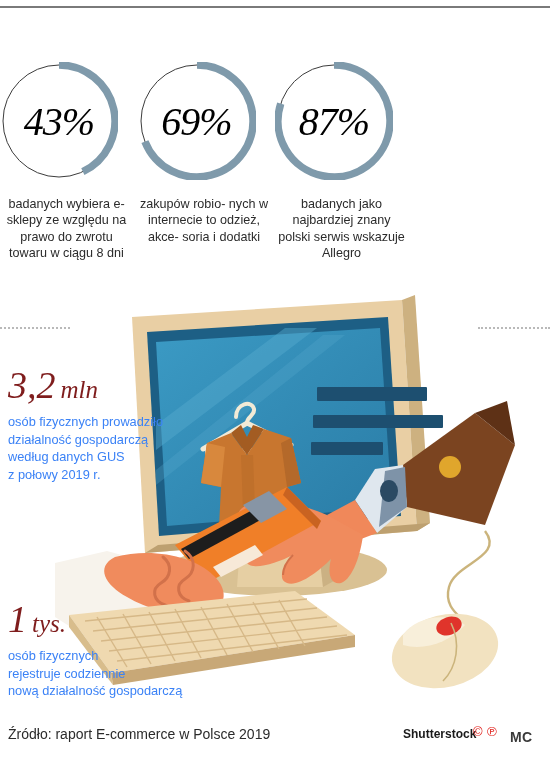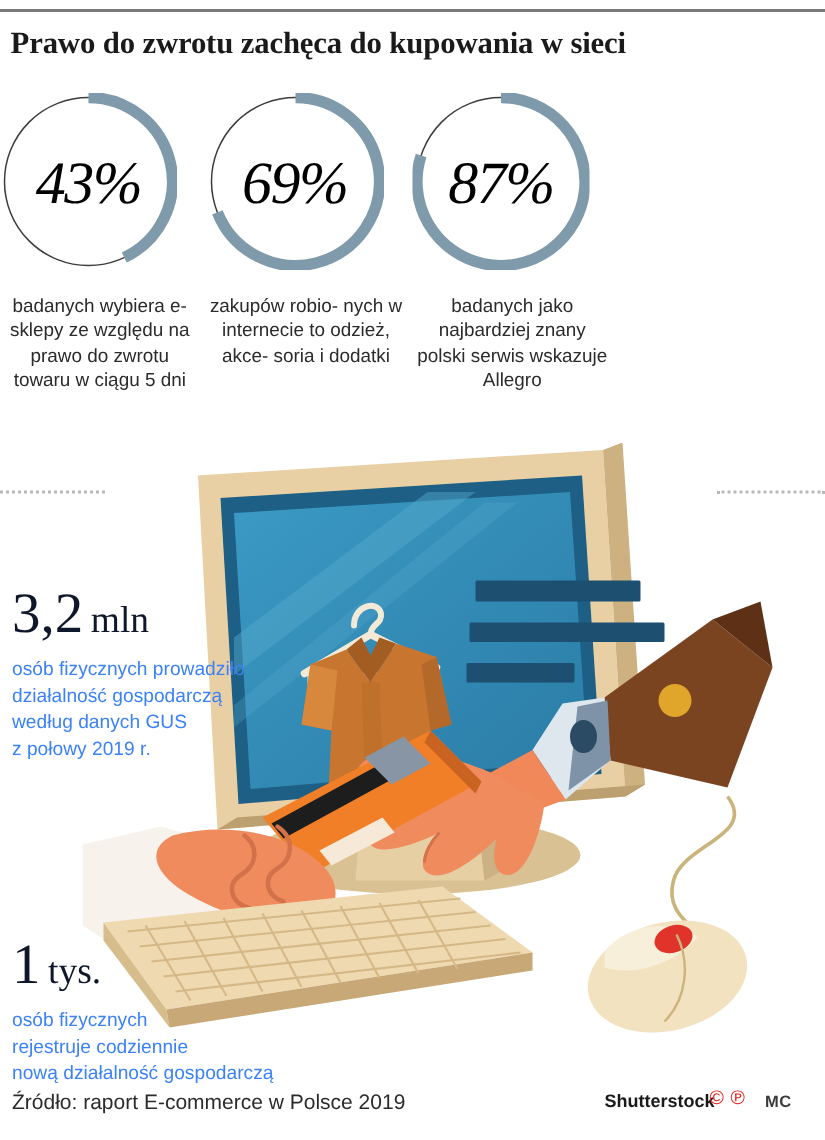--- a/index.html
+++ b/index.html
@@ -81,24 +81,24 @@
     height: 1px;
     border-top: 2px dotted #b9b9b9;
   }
   .dotted.left  { left: 0px;   width: 70px; }
   .dotted.right { left: 478px; width: 72px; }
 
   
   .stat-block { position: absolute; }
   .stat-num {
     font-family: "Liberation Serif", serif;
-    color: #0f172a;
+    font-style: italic;
+    color: #7f1d1d;
     line-height: 1;
     white-space: nowrap;
-    margin-top: 24px;
   }
   .stat-num .big   { font-size: 38px; }
   .stat-num .unit  { font-size: 25px; margin-left: 5px; }
   .stat-text {
     margin-top: 9px;
     font-size: 12.8px;
     line-height: 17.6px;
     color: #3b82f6;
     white-space: pre-line;
   }
@@ -131,49 +131,48 @@
   }
   .cmark {
     position: absolute; top: -1px;
     font-size: 13px; color: #e0201b;
     line-height: 1;
   }
   .cmark.c1 { left: 473px; }
   .cmark.c2 { left: 487px; }
   .credit-mc {
     position: absolute; left: 510px; top: 3px;
-    font-size: 11px; font-weight: bold;
+    font-size: 14px; font-weight: bold;
     color: #3a3a3a; letter-spacing: 0.3px; text-align: center;
   }
 </style>
 </head>
 <body>
 
 <div id="page">
 
   <div class="top-rule"></div>
 
-  <div class="title">Prawo do zwrotu zachęca do kupowania w sieci</div>
 
   <div class="donuts">
 
     <div class="donut-cell">
       <div class="donut">
         <svg width="118" height="118" viewBox="0 0 118 118">
           <circle cx="59" cy="59" r="56" fill="none" stroke="#3c3c3c" stroke-width="1"></circle>
           <path id="arc0" fill="none" stroke="#7f9aab" stroke-width="7.5" stroke-linecap="butt" d="M 59.00 3.00 A 56 56 0 0 1 82.84 109.67"></path>
         </svg>
         <div class="donut-value">43%</div>
       </div>
       <div class="donut-caption">badanych
 wybiera e-sklepy
 ze względu na
 prawo do zwrotu
 towaru w ciągu
-5 dni</div>
+8 dni</div>
     </div>
 
 
     <div class="donut-cell">
       <div class="donut">
         <svg width="118" height="118" viewBox="0 0 118 118">
           <circle cx="59" cy="59" r="56" fill="none" stroke="#3c3c3c" stroke-width="1"></circle>
           <path id="arc2" fill="none" stroke="#7f9aab" stroke-width="7.5" stroke-linecap="butt" d="M 59.00 3.00 A 56 56 0 1 1 6.93 79.61"></path>
         </svg>
         <div class="donut-value">69%</div>

